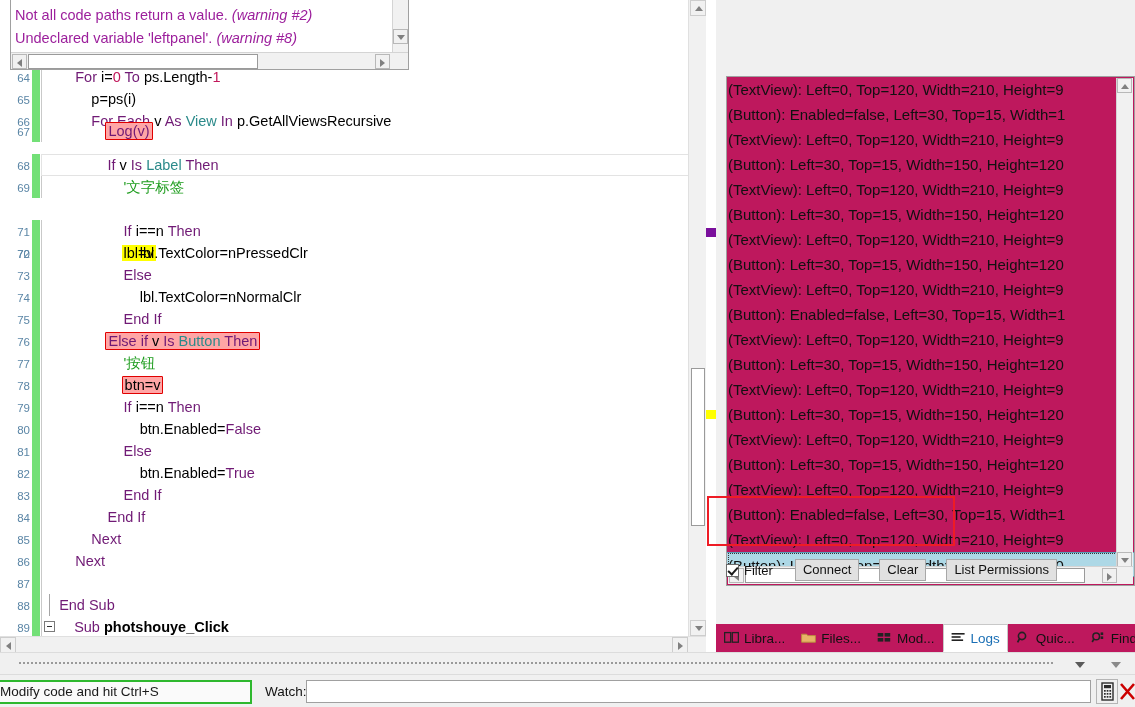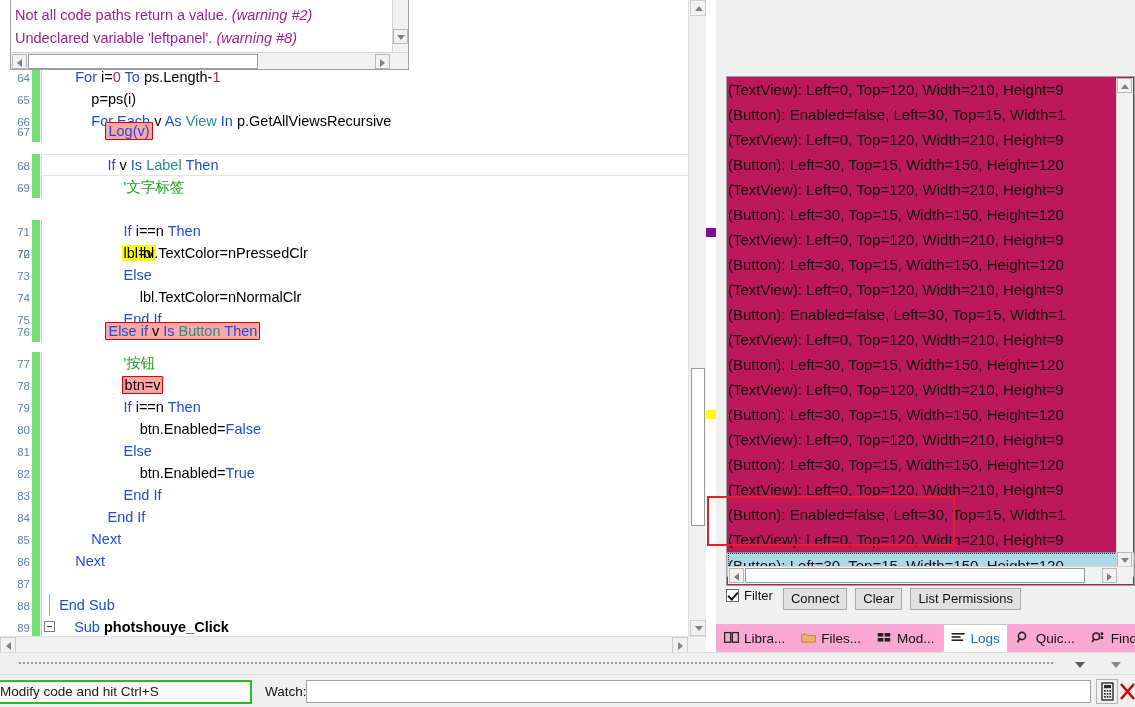--- a/index.html
+++ b/index.html
@@ -30,21 +30,21 @@
     position:absolute;left:32px;top:0;width:8px;height:22px;background:#73e077;
   }
   .gutline{
     position:absolute;left:41px;top:0;width:1px;height:22px;background:#c9c9c9;
   }
   .code-text{
     position:absolute;left:43px;top:0;height:22px;line-height:22px;
     font-size:14.5px;color:#000000;
   }
   .code-text .ind{white-space:pre;}
-  .kw{color:#1d4ed8;}
+  .kw{color:#701a75;}
   .typ{color:#2b8a8a;}
   .num{color:#c2185b;}
   .cmt{color:#1f9d1f;}
   .plain{color:#000;}
   .bold{font-weight:bold;}
 
   
   .hl-pink{
     background:#ffa6a6;border:1px solid #e00000;box-sizing:border-box;
     padding:0 2px;margin-left:-2px;border-radius:1px;
@@ -166,43 +166,43 @@
 
   
   #annotation-rect{
     position:absolute;left:707px;top:496px;width:248px;height:50px;
     border:2px solid #ee1c25;box-sizing:border-box;pointer-events:none;
     background:transparent;
   }
 
   
   #logs-toolbar{
-    position:absolute;left:726px;top:588px;height:28px;width:409px;
-    display:flex;align-items:flex-start;gap:8px;
+    position:absolute;left:726px;top:556px;height:28px;width:409px;
+    display:flex;align-items:center;gap:20px;
   }
   .chk-wrap{display:flex;align-items:center;gap:5px;margin-right:2px;}
   .chkbox{
     width:13px;height:13px;border:1px solid #6b6b6b;background:#fff;
     box-sizing:border-box;position:relative;
   }
   .chkbox.checked:after{
     content:"";position:absolute;left:3px;top:0px;width:4px;height:8px;
     border:solid #1a1a1a;border-width:0 2px 2px 0;transform:rotate(42deg);
   }
   .chk-label{font-size:13px;color:#111;}
   .btn{
     background:#e1e1e1;border:1px solid #a8a8a8;box-sizing:border-box;
     font-size:13px;color:#111;padding:2px 7px;height:22px;line-height:16px;
     font-family:"Liberation Sans", sans-serif;cursor:default;
   }
 
   
   #bottom-tabs{
     position:absolute;left:716px;top:624px;width:419px;height:28px;
-    background:#f9a8d4;display:flex;align-items:stretch;
+    background:#be185d;display:flex;align-items:stretch;
   }
   .tab{
     display:flex;align-items:center;gap:5px;padding:0 7px;
     font-size:13.5px;color:#111;white-space:nowrap;
     border:1px solid transparent;box-sizing:border-box;
   }
   .tab.active{
     background:#ffffff;border:1px solid #c8c8c8;border-bottom-color:#ffffff;
     color:#1a6fb5;
   }
@@ -339,21 +339,21 @@
           <div class="changebar"></div>
           <div class="gutline"></div>
           <div class="code-text"><span class="ind">                        </span><span><span class="plain">lbl.TextColor=nNormalClr</span></span></div>
         </div>
         <div class="code-row" style="top: 308px; position: absolute; left: 0px; right: 0px;">
           <div class="ln">75</div>
           <div class="changebar"></div>
           <div class="gutline"></div>
           <div class="code-text"><span class="ind">                    </span><span><span class="kw">End If</span></span></div>
         </div>
-        <div class="code-row" style="top: 320px; position: absolute; left: 0px; right: 0px; padding-left: 13px;">
+        <div class="code-row" style="top: 330px; position: absolute; left: 0px; right: 0px; padding-left: 13px;">
           <div class="ln">76</div>
           <div class="changebar"></div>
           <div class="gutline"></div>
           <div class="code-text"><span class="ind">                </span><span class="hl-pink"><span class="kw">Else if </span><span class="plain">v </span><span class="kw">Is </span><span class="typ">Button </span><span class="kw">Then</span></span></div>
         </div>
         <div class="code-row" style="top: 352px; position: absolute; left: 0px; right: 0px;">
           <div class="ln">77</div>
           <div class="changebar"></div>
           <div class="gutline"></div>
           <div class="code-text"><span class="ind">                    </span><span><span class="cmt">'按钮</span></span></div>

